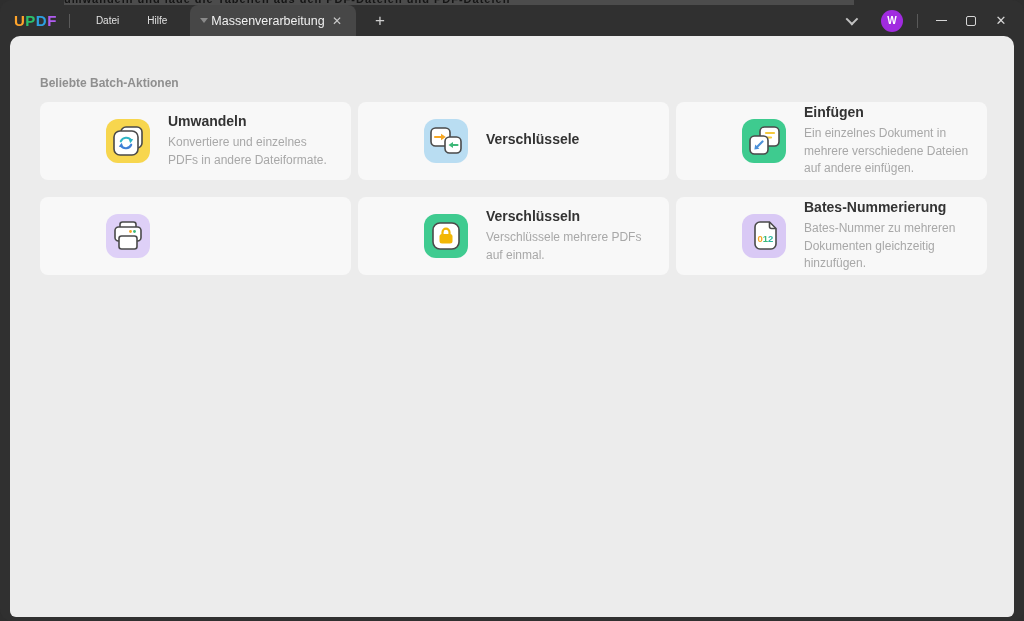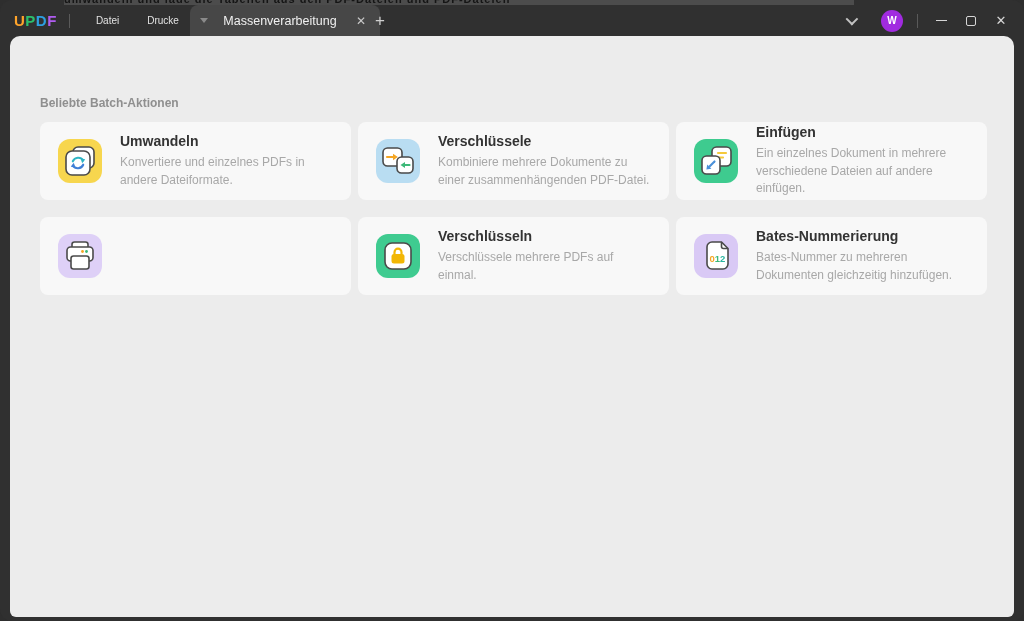--- a/index.html
+++ b/index.html
@@ -15,21 +15,21 @@
 
   
   .titlebar { position:absolute; top:5px; left:0; width:100%; height:31px;
               display:flex; align-items:center; color:#dcdcdc; }
   .logo { margin-left:14px; font-size:15px; font-weight:bold; letter-spacing:.5px; cursor:default; }
   .logo .l0 { color:#ffa42b; } .logo .l1 { color:#2bbf6c; }
   .logo .l2 { color:#2d9fe0; } .logo .l3 { color:#b05cf0; }
   .tb-divider { width:1px; height:14px; background:#5a5a5a; margin:0 12px; }
   .menu-item { font-size:10px; color:#e2e2e2; padding:5px 14px; border-radius:4px; cursor:default; }
 
-  .tab { position:absolute; left:190px; top:0; width:190px; height:31px;
+  .tab { position:absolute; left:190px; top:0; width:166px; height:31px;
          background:#474747; border-radius:8px 8px 0 0; display:flex;
          align-items:center; padding:0 10px; }
   .tab-chevron { width:0; height:0; border-left:4px solid transparent;
          border-right:4px solid transparent; border-top:5px solid #8a8a8a; }
   .tab-label { flex:1; text-align:center; font-size:12.5px; color:#f0f0f0; white-space:nowrap; }
   .tab-close { color:#c9c9c9; font-size:12px; line-height:1; padding:2px 4px; border-radius:3px; }
   .new-tab { position:absolute; left:368px; top:4px; width:24px; height:24px;
          color:#cfcfcf; font-size:17px; display:flex; align-items:center;
          justify-content:center; border-radius:4px; }
 
@@ -44,48 +44,48 @@
   .win-btn { width:30px; height:26px; display:flex; align-items:center;
          justify-content:center; color:#d6d6d6; }
   .min-glyph { width:11px; height:1.5px; background:#d6d6d6; }
   .max-glyph { width:10px; height:10px; border:1.5px solid #d6d6d6; border-radius:2px; }
   .close-glyph { font-size:13px; line-height:1; }
   .win-btn.close { margin-right:8px; }
 
   
   .content { position:absolute; left:10px; right:10px; top:36px; bottom:4px;
              background:#ececec; border-radius:10px 10px 6px 6px; padding:0 27px 0 30px; }
-  .section-title { margin-top:60px; font-size:12px; font-weight:bold; color:#8f8f8f; }
+  .section-title { margin-top:40px; font-size:12px; font-weight:bold; color:#8f8f8f; }
   .grid { margin-top:12px; display:grid; grid-template-columns:1fr 1fr 1fr;
           column-gap:7px; row-gap:17px; }
   .card { background:#f8f8f8; border-radius:8px; height:78px; display:flex;
           align-items:center; padding:0 18px; cursor:pointer; }
   .card-icon { width:44px; height:44px; border-radius:12px; flex:0 0 44px;
-          margin-right:18px; display:flex; align-items:flex-end; justify-content:center; }
+          margin-right:18px; display:flex; align-items:flex-end; justify-content:center;margin-left:48px; }
   .bg-convert { background:#f7d64e; } .bg-merge { background:#b9ddf2; }
   .bg-insert { background:#3ecb8f; } .bg-print { background:#ded0f7; }
   .bg-encrypt { background:#3fcb90; } .bg-bates { background:#d9c9f5; }
   .card-text { flex:1; min-width:0; }
   .card-title { font-size:14px; font-weight:bold; color:#333333; margin-bottom:5px; }
   .card-desc { font-size:12px; color:#a8a8a8; line-height:1.45; }
 </style>
 </head>
 <body>
 
 <div class="window">
 
   <div class="top-artifact">
     <span>umwandeln und lade die Tabellen aus den PDF-Dateien und PDF-Dateien</span>
   </div>
 
   <div class="titlebar">
     <div class="logo"><span class="l0">U</span><span class="l1">P</span><span class="l2">D</span><span class="l3">F</span></div>
     <div class="tb-divider"></div>
     <div class="menu-item">Datei</div>
-    <div class="menu-item">Drucke</div>
+    <div class="menu-item">Hilfe</div>
 
     <div class="tab">
       <div class="tab-chevron"></div>
       <div class="tab-label">Massenverarbeitung</div>
       <div class="tab-close">✕</div>
     </div>
     <div class="new-tab">+</div>
 
     <div class="tb-right">
       <div class="chev-down"></div>
@@ -131,21 +131,20 @@
             <rect x="7" y="9" width="19" height="18" rx="4.5" fill="#fff" stroke="#4a4a4a" stroke-width="1.6"></rect>
             <line x1="11" y1="18" x2="17" y2="18" stroke="#f5a623" stroke-width="2.2" stroke-linecap="round"></line>
             <polygon points="17,14.8 21.8,18 17,21.2" fill="#f5a623"></polygon>
             <rect x="21" y="18" width="16" height="16" rx="4.5" fill="#fff" stroke="#4a4a4a" stroke-width="1.6"></rect>
             <line x1="33.5" y1="26" x2="29" y2="26" stroke="#3cb878" stroke-width="2.2" stroke-linecap="round"></line>
             <polygon points="29,23 24.5,26 29,29" fill="#3cb878"></polygon>
           </svg>
         </div>
         <div class="card-text">
           <div class="card-title">Verschlüssele</div>
-          <div class="card-desc">Kombiniere mehrere Dokumente zu einer zusammenhängenden PDF-Datei.</div>
         </div>
       </div>
 
       <div class="card">
         <div class="card-icon bg-insert">
           <svg width="44" height="44" viewBox="0 0 44 44">
             <rect x="18" y="8" width="19" height="19" rx="4.5" fill="#fff" stroke="#4a4a4a" stroke-width="1.6"></rect>
             <line x1="24" y1="14" x2="32" y2="14" stroke="#f5c93c" stroke-width="2.2" stroke-linecap="round"></line>
             <line x1="24" y1="18.5" x2="29" y2="18.5" stroke="#f5c93c" stroke-width="2.2" stroke-linecap="round"></line>
             <rect x="8" y="17" width="18" height="18" rx="4.5" fill="#fff" stroke="#4a4a4a" stroke-width="1.6"></rect>

